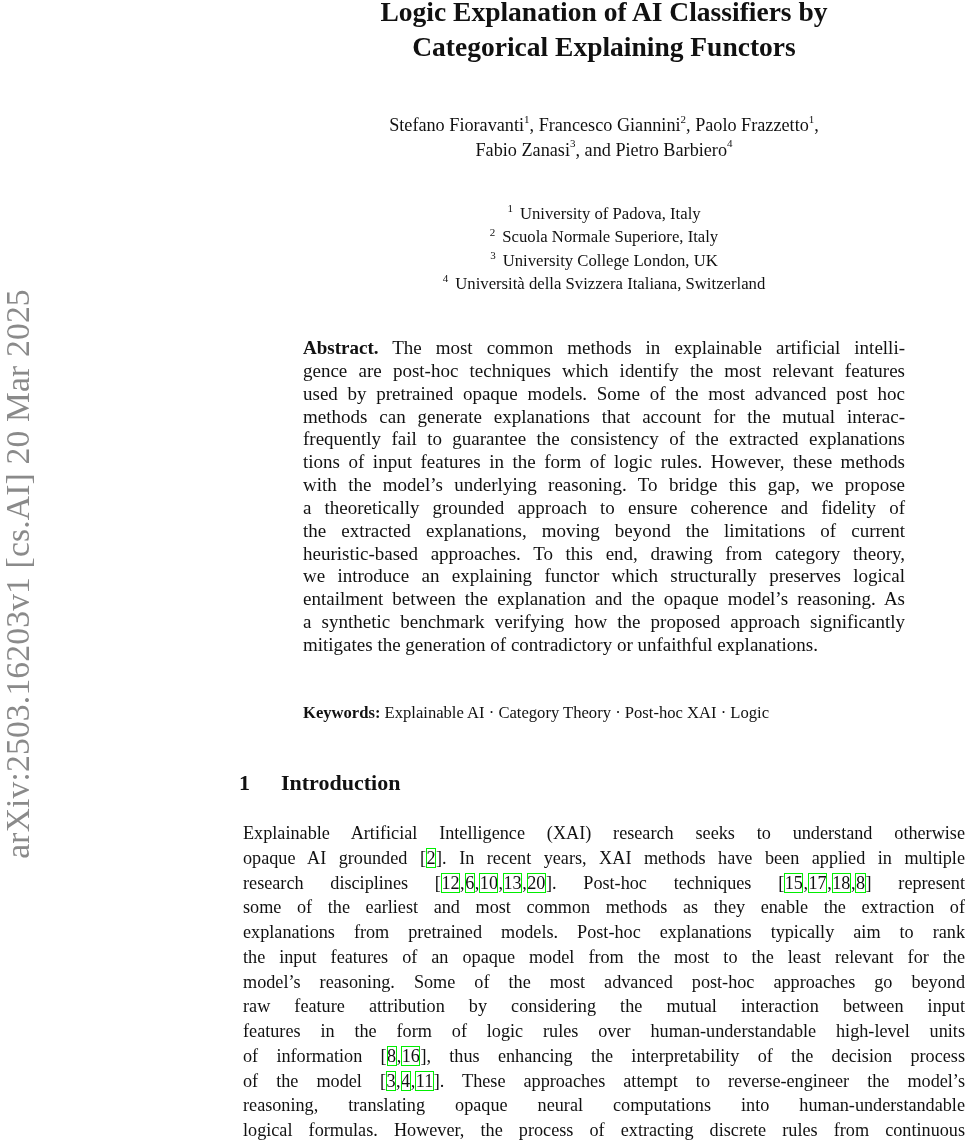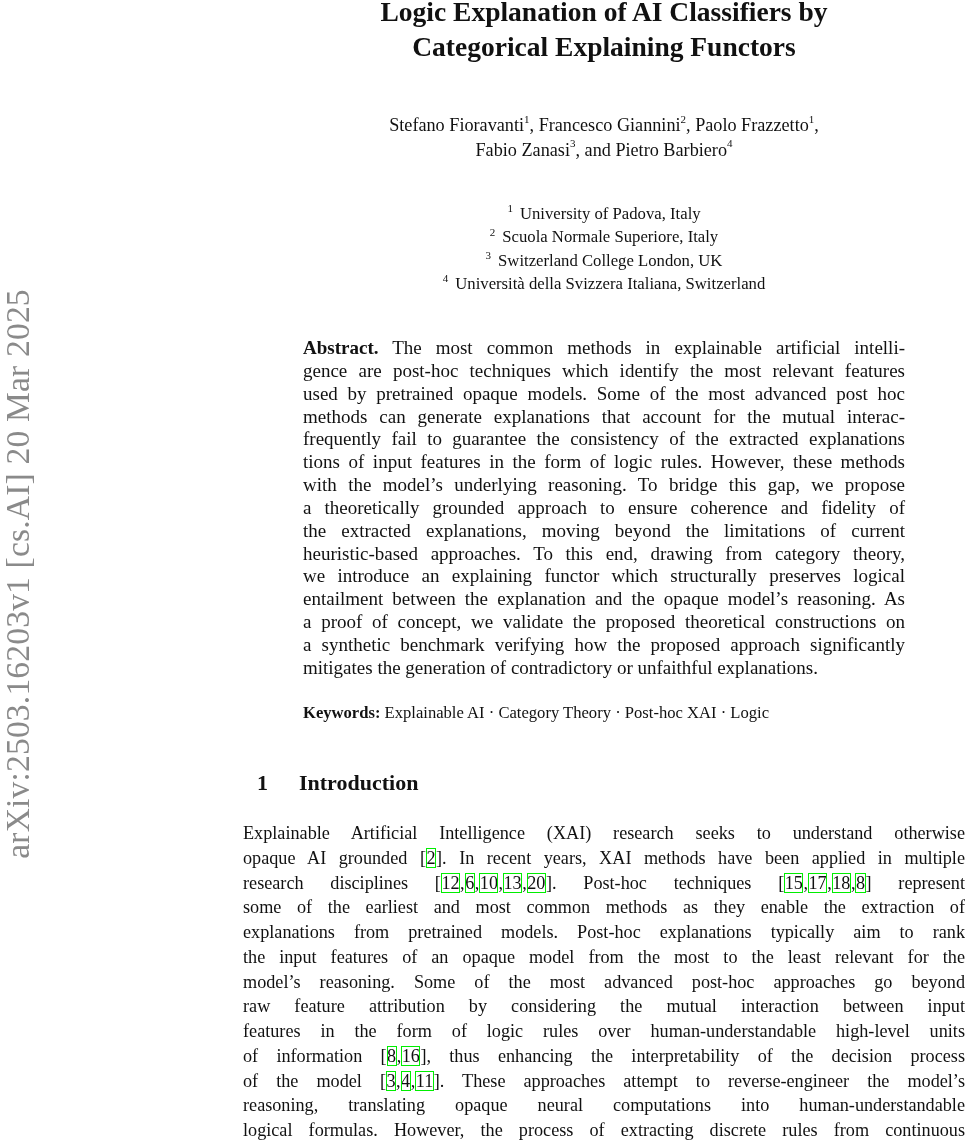--- a/index.html
+++ b/index.html
@@ -33,21 +33,21 @@
     font-size:19px; line-height:22.85px; text-align:justify;
   }
   .abstract .line { display:block; text-align:justify; text-align-last:justify; white-space:nowrap; height:22.85px; }
   .abstract .line.last { text-align-last:left; }
   .bold { font-weight:bold; }
   .keywords {
     position:absolute; left:303px; width:602px; top:702px;
     font-size:16.6px; line-height:22px; white-space:nowrap;
   }
   .section-heading {
-    position:absolute; left:257px; top:769px; font-size:22px; font-weight:bold; line-height:28px;
+    position:absolute; left:239px; top:769px; font-size:22px; font-weight:bold; line-height:28px;
   }
   .section-heading .num { display:inline-block; width:42px; }
   .body {
     position:absolute; left:243px; width:722px; top:821px;
     font-size:18.2px; line-height:24.75px;
   }
   .body .line { display:block; text-align:justify; text-align-last:justify; white-space:nowrap; height:24.75px; }
   .cite {
     outline:1px solid #00ee00; outline-offset:-1px; padding:0 0.5px; color:#111;
   }
@@ -67,38 +67,37 @@
     <span>Stefano Fioravanti</span><sup>1</sup><span>, </span><span>Francesco Giannini</span><sup>2</sup><span>, </span><span>Paolo Frazzetto</span><sup>1</sup><span>,</span>
   </div>
   <div>
     <span>Fabio Zanasi</span><sup>3</sup><span style="white-space:pre">, and </span><span>Pietro Barbiero</span><sup>4</sup>
   </div>
 </div>
 
 <div class="affils">
   <div><span class="affil-num">1</span><span>University of Padova, Italy</span></div>
   <div><span class="affil-num">2</span><span>Scuola Normale Superiore, Italy</span></div>
-  <div><span class="affil-num">3</span><span>Switzerland College London, UK</span></div>
+  <div><span class="affil-num">3</span><span>University College London, UK</span></div>
   <div><span class="affil-num">4</span><span>Università della Svizzera Italiana, Switzerland</span></div>
 </div>
 
 <div class="abstract">
   <span class="line"><span class="bold">Abstract.</span><span style="white-space:pre"> The most common methods in explainable artificial intelli-</span></span>
   <span class="line">gence are post-hoc techniques which identify the most relevant features</span>
   <span class="line">used by pretrained opaque models. Some of the most advanced post hoc</span>
   <span class="line">methods can generate explanations that account for the mutual interac-</span>
   <span class="line">frequently fail to guarantee the consistency of the extracted explanations</span>
   <span class="line">tions of input features in the form of logic rules. However, these methods</span>
   <span class="line">with the model’s underlying reasoning. To bridge this gap, we propose</span>
   <span class="line">a theoretically grounded approach to ensure coherence and fidelity of</span>
   <span class="line">the extracted explanations, moving beyond the limitations of current</span>
   <span class="line">heuristic-based approaches. To this end, drawing from category theory,</span>
   <span class="line">we introduce an explaining functor which structurally preserves logical</span>
   <span class="line">entailment between the explanation and the opaque model’s reasoning. As</span>
-  <span class="line">a proof of concept, we validate the proposed theoretical constructions on</span>
   <span class="line">a synthetic benchmark verifying how the proposed approach significantly</span>
   <span class="line last">mitigates the generation of contradictory or unfaithful explanations.</span>
 </div>
 
 <div class="keywords">
   <span class="bold">Keywords:</span><span style="white-space:pre"> Explainable AI · Category Theory · Post-hoc XAI · Logic</span>
 </div>
 
 <div class="section-heading">
   <span class="num">1</span><span>Introduction</span>

